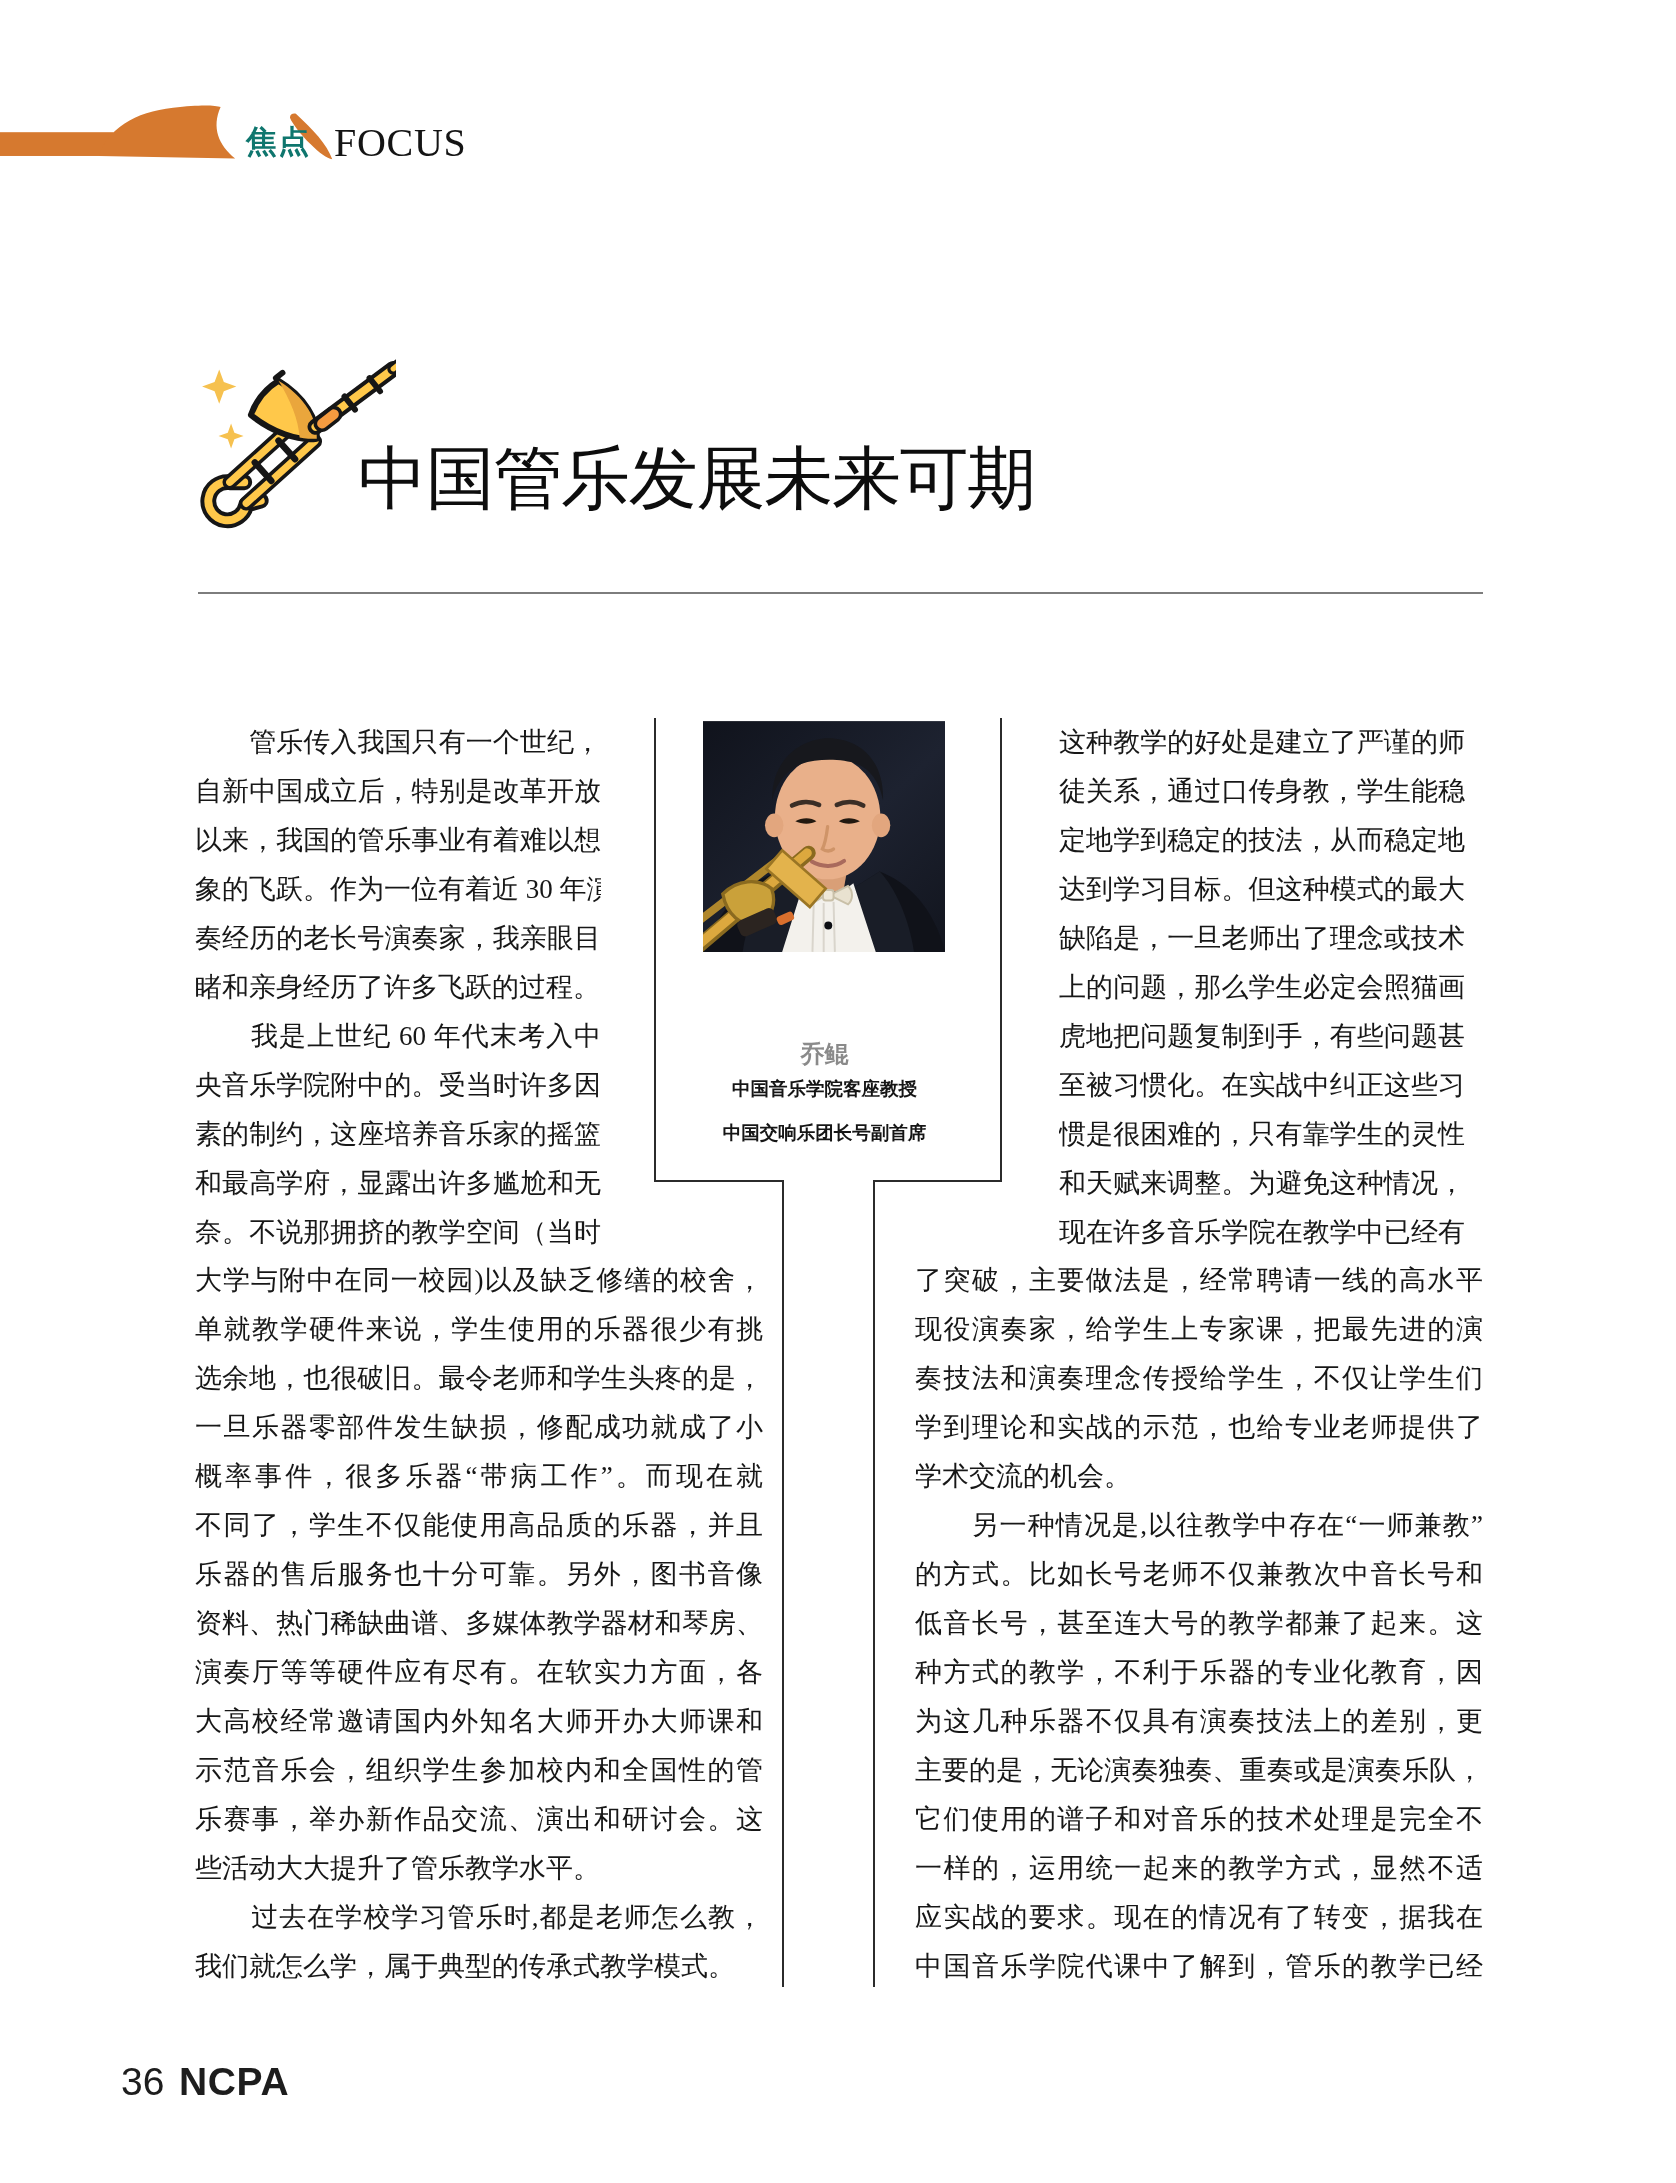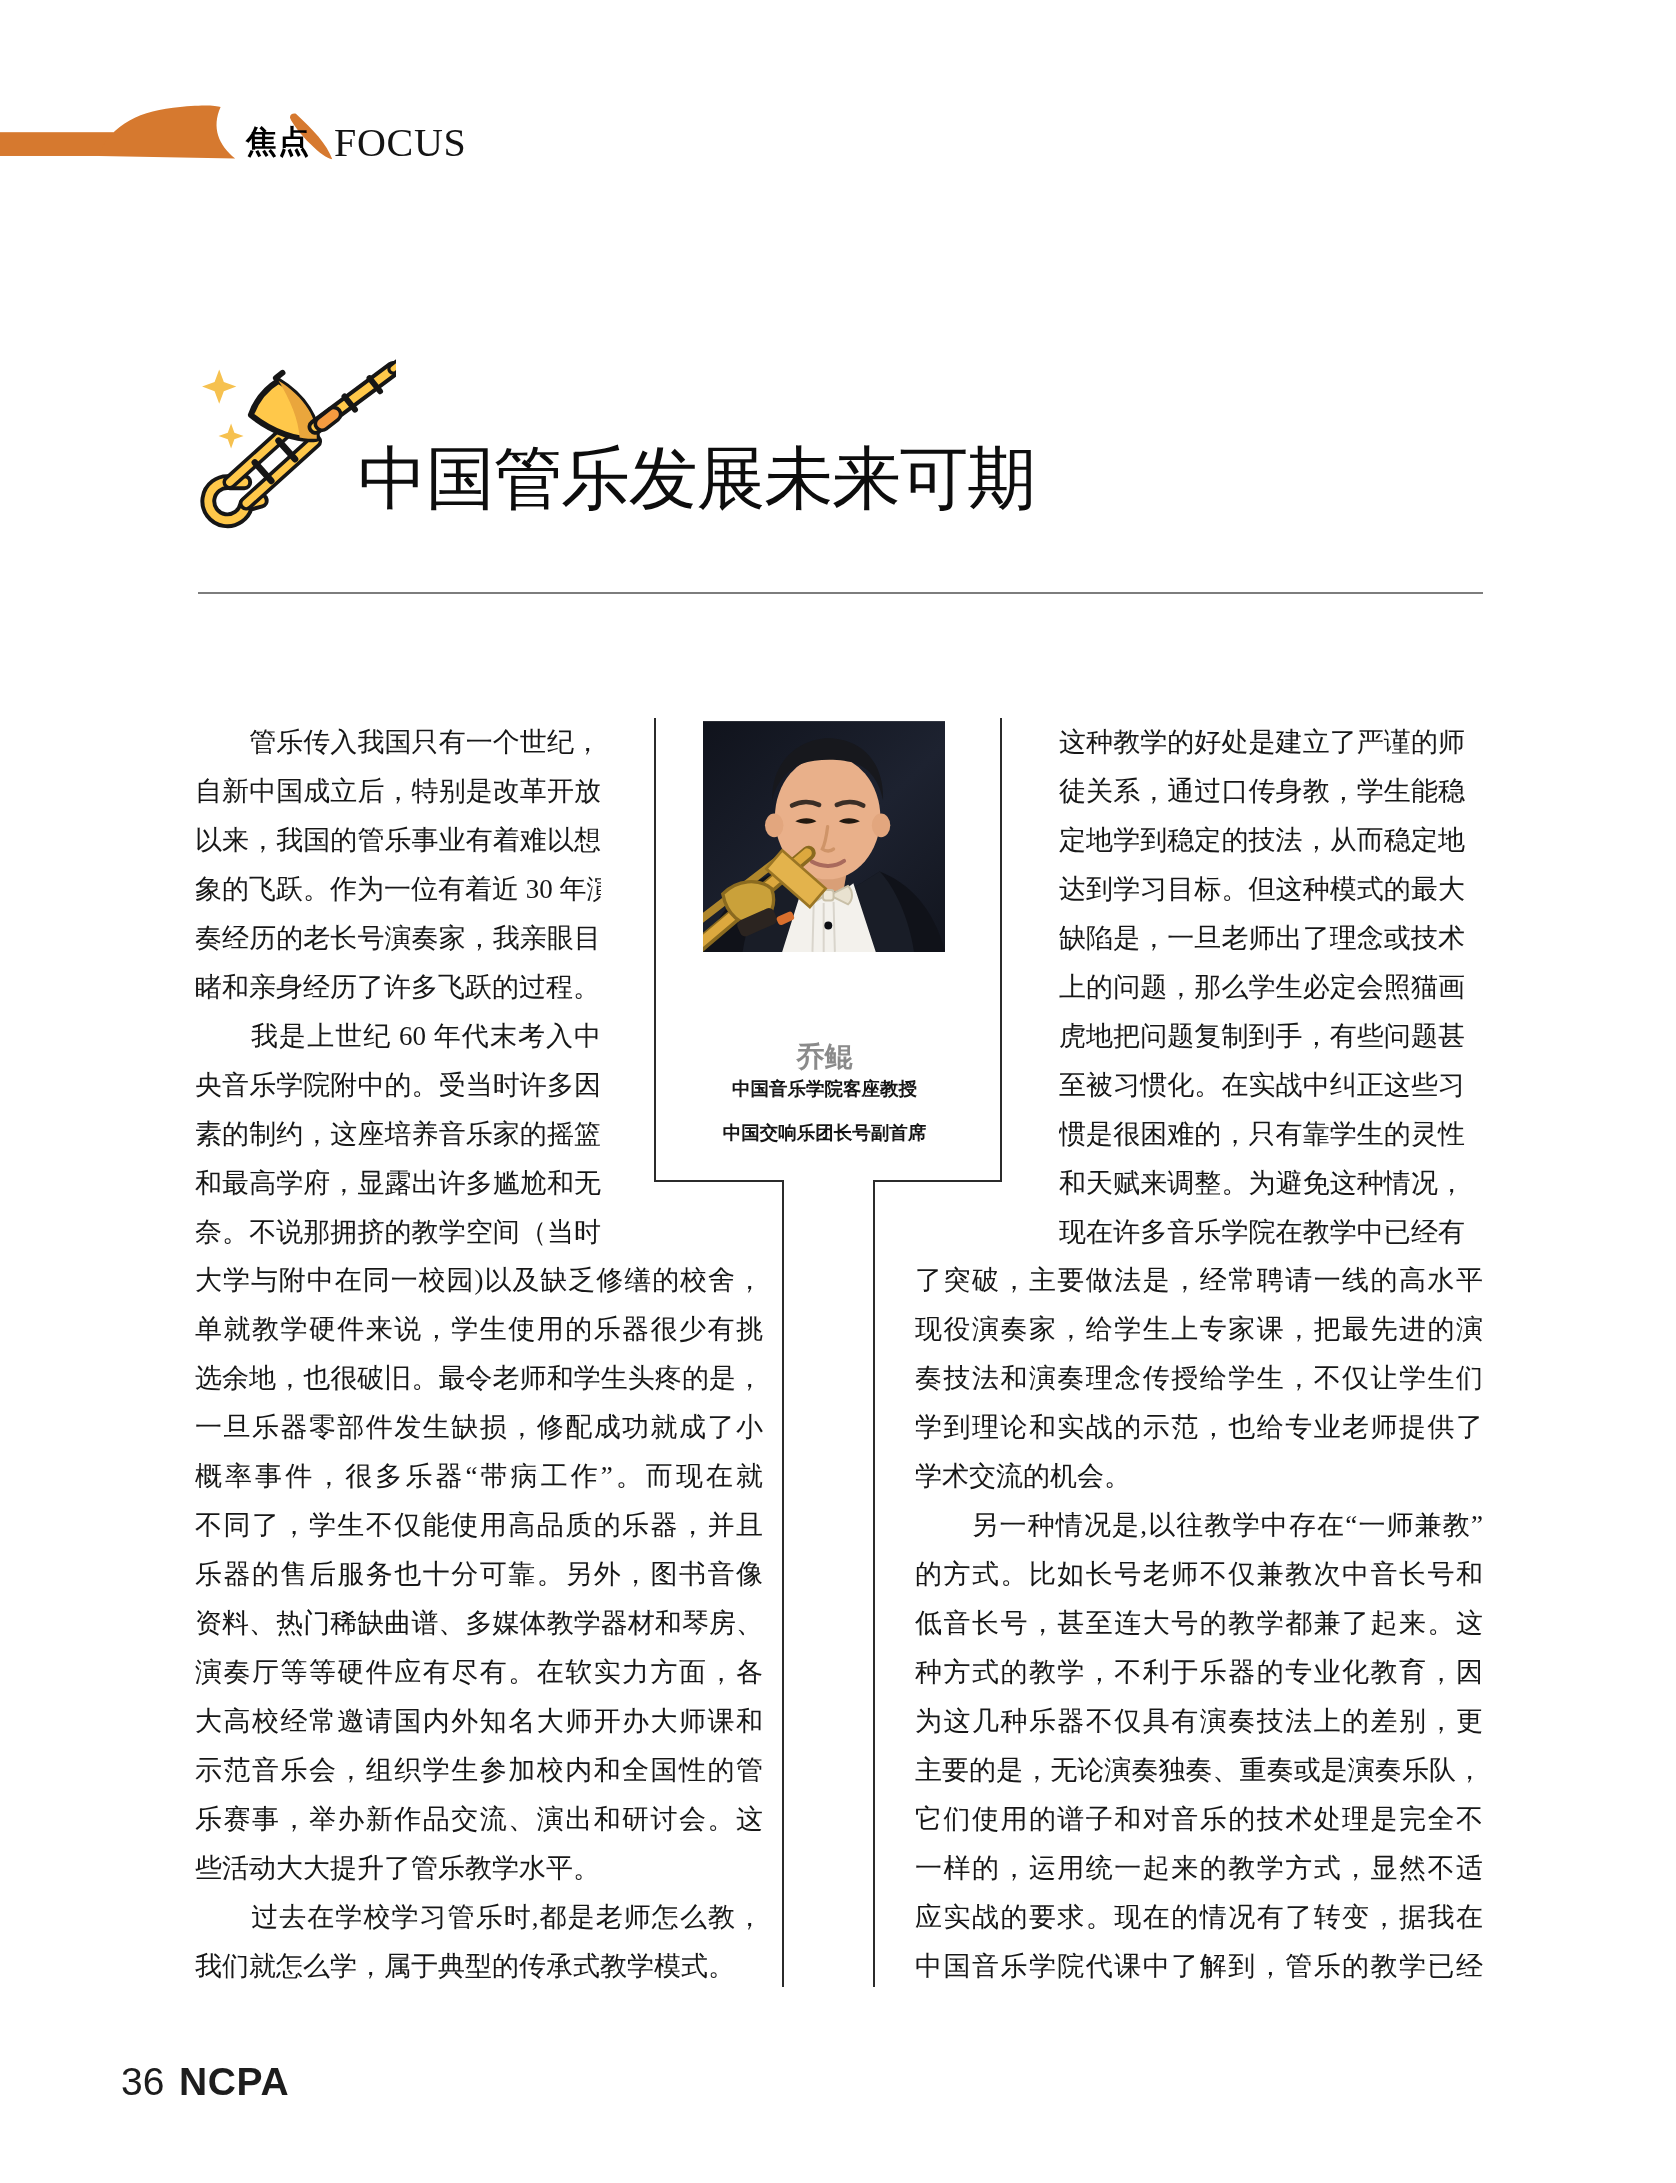--- a/index.html
+++ b/index.html
@@ -1,21 +1,21 @@
 <!DOCTYPE html>
 <html style="font-size:10.6px"><head>
 <meta charset="utf-8">
 <style>
   html,body{margin:0;padding:0;background:#e8e8e8;}
   .page{position:relative;width:1676px;height:2183px;background:#ffffff;overflow:hidden;
         font-family:"Liberation Serif","DejaVu Serif",serif;}
   
   .hdr-svg{position:absolute;left:0;top:99px;}
   .hdr-cn{position:absolute;left:246px;top:125px;font-family:"Liberation Sans","DejaVu Sans",sans-serif;
-          font-weight:700;font-size:31px;line-height:34px;color:#000000;letter-spacing:1.3px;}
+          font-weight:700;font-size:31px;line-height:34px;color:#0f766e;letter-spacing:1.3px;}
   .hdr-en{position:absolute;left:334px;top:124px;font-family:"Liberation Serif","DejaVu Serif",serif;
           font-weight:400;font-size:40px;line-height:37px;color:#141414;letter-spacing:0.7px;}
   
   .title{position:absolute;left:358px;top:430px;font-size:69px;line-height:99px;color:#0d0d0d;
          letter-spacing:-1.3px;font-weight:500;white-space:nowrap;}
   .title-rule{position:absolute;left:198px;top:592px;width:1285px;height:2px;background:#7d7d7d;}
   .tb-icon{position:absolute;left:198px;top:353px;}
   
   .vrule,.hrule{position:absolute;background:#2b2b2b;}
   
@@ -23,21 +23,21 @@
   .line{height:49px;line-height:49px;font-size:27px;color:#171717;
         text-align:justify;text-align-last:justify;text-justify:inter-character;
         overflow:hidden;white-space:nowrap;}
   .narrow .line{width:406px;}
   .wide .line{width:568px;}
   .line.last-left{text-align-last:left;}
   
   .photo{position:absolute;left:703px;top:721px;width:242px;height:231px;overflow:hidden;}
   .cap{position:absolute;left:687px;width:275px;text-align:center;
        font-family:"Liberation Sans","DejaVu Sans",sans-serif;font-weight:700;}
-  .cap-name{top:1038px;font-size:28px;color:#8a8a8a;}
+  .cap-name{top:1038px;font-size:24px;color:#8a8a8a;}
   .cap-l1{top:1076px;font-size:18.5px;color:#151515;}
   .cap-l2{top:1120px;font-size:18.5px;color:#151515;}
   
   .footer{position:absolute;left:121px;top:2060px;font-family:"Liberation Sans","DejaVu Sans",sans-serif;
           font-size:39px;color:#1d1d1d;}
   .footer b{margin-left:14.5px;font-weight:700;letter-spacing:0.7px;}
 </style>
 </head>
 <body>
 

